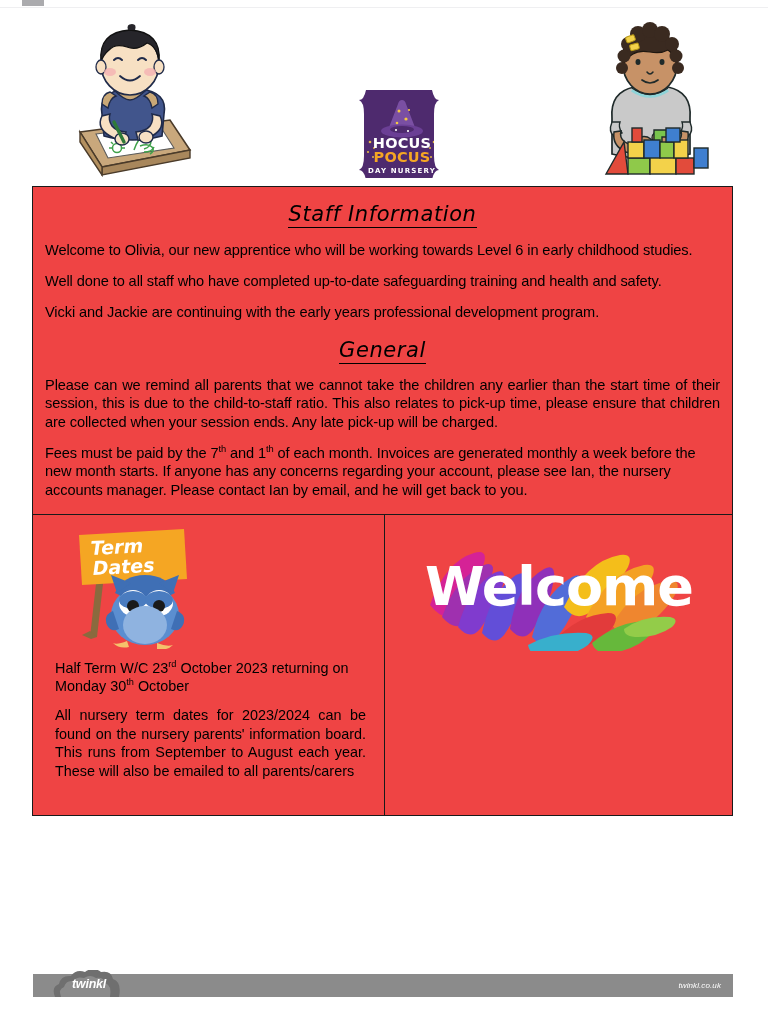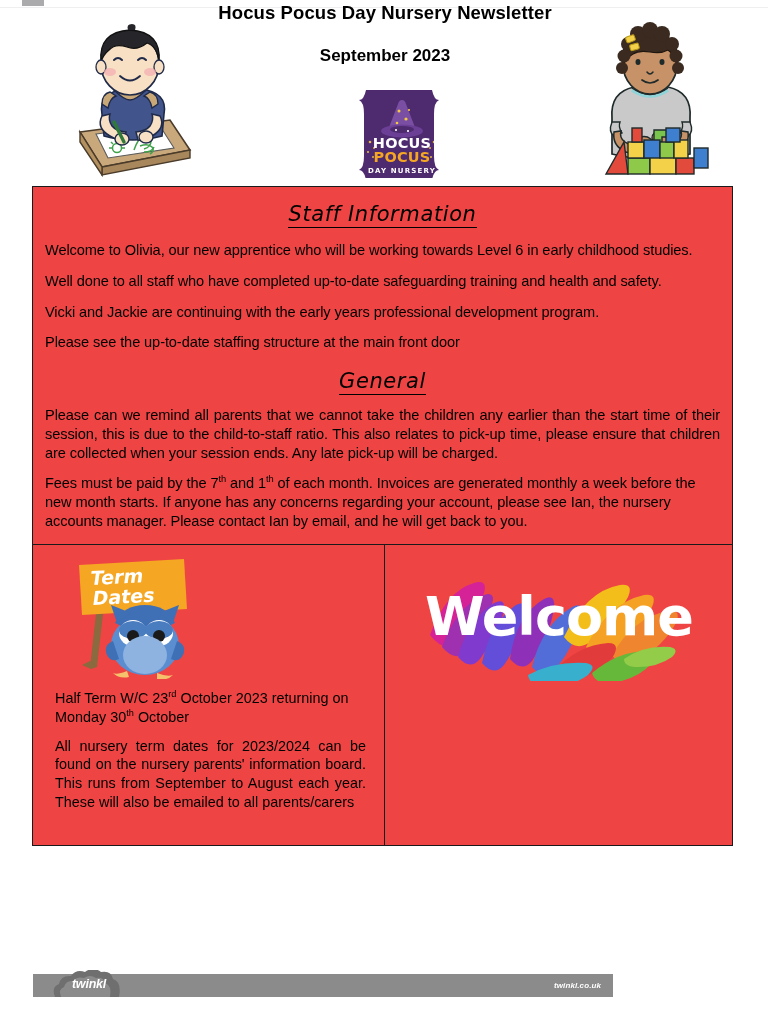--- a/index.html
+++ b/index.html
@@ -168,21 +168,21 @@
     text-align: center;
     font-size: 14.6px;
     margin-top: 32px;
     line-height: 1.3;
   }
 
   
   .footer-bar {
     position: absolute;
     left: 33px; top: 974px;
-    width: 580px; height: 23px;
+    width: 700px; height: 23px;
     background: #8b8b8b;
   }
   .footer-logo {
     position: absolute;
     left: 16px; top: -4px;
     width: 80px; height: 27px;
   }
   .footer-logo .cloud-bite {
     position: absolute;
     inset: 0;
@@ -202,21 +202,21 @@
     z-index: 2;
   }
   .footer-url {
     position: absolute;
     right: 12px; top: 0;
     height: 23px;
     display: flex;
     align-items: center;
     color: #ffffff;
     font-size: 8px;
-    font-weight: bold;
+    font-weight: normal;
     font-style: italic;
     letter-spacing: .1px;
   }
 </style>
 </head>
 <body>
 
 <div class="scan-artifact"></div>
 <div class="scan-line"></div>
 
@@ -267,24 +267,20 @@
       <ellipse cx="97" cy="45" rx="5" ry="7" fill="#f7e0c3" stroke="#1f2a49" stroke-width="1.3"></ellipse>
 
       <path d="M52 38 q4 -4 8 0" stroke="#1f2a49" stroke-width="2" fill="none" stroke-linecap="round"></path>
       <path d="M76 38 q4 -4 8 0" stroke="#1f2a49" stroke-width="2" fill="none" stroke-linecap="round"></path>
       <ellipse cx="48" cy="50" rx="6" ry="4" fill="#f5b4b4" opacity=".85"></ellipse>
       <ellipse cx="88" cy="50" rx="6" ry="4" fill="#f5b4b4" opacity=".85"></ellipse>
       <path d="M58 54 q10 9 20 0" stroke="#1f2a49" stroke-width="1.8" fill="none" stroke-linecap="round"></path>
     </svg>
   </div>
 
-  <div class="title-block">
-    <h1 class="doc-title">Hocus Pocus Day Nursery Newsletter</h1>
-    <h2 class="doc-subtitle">September 2023</h2>
-  </div>
 
   <div class="art-logo">
     <svg viewBox="0 0 100 92" width="100" height="92" aria-hidden="true">
       <defs>
         <clipPath id="logoclip">
           <path d="M14 4 q-2 10 -7 10 q5 2 5 14 v42 q0 12 -5 14 q5 0 7 10 h66 q2 -10 7 -10 q-5 -2 -5 -14 v-42 q0 -12 5 -14 q-5 0 -7 -10 z"></path>
         </clipPath>
       </defs>
       <path d="M14 4 q-2 10 -7 10 q5 2 5 14 v42 q0 12 -5 14 q5 0 7 10 h66 q2 -10 7 -10 q-5 -2 -5 -14 v-42 q0 -12 5 -14 q-5 0 -7 -10 z" fill="#4e2a6e"></path>
       <g clip-path="url(#logoclip)">
@@ -382,21 +378,20 @@
 
   <div class="cell-text">
 
     <div class="section-heading">
       <span>Staff Information</span>
     </div>
 
     <p class="para first">Welcome to Olivia, our new apprentice who will be working towards Level 6 in early childhood studies.</p>
     <p class="para nojustify">Well done to all staff who have completed up-to-date safeguarding training and health and safety.</p>
     <p class="para nojustify">Vicki and Jackie are continuing with the early years professional development program.</p>
-    <p class="para nojustify">Please see the up-to-date staffing structure at the main front door</p>
 
     <div class="section-heading heading-general">
       <span>General</span>
     </div>
 
 
     <p class="para">Please can we remind all parents that we cannot take the children any earlier than the start time of their session, this is due to the child-to-staff ratio. This also relates to pick-up time, please ensure that children are collected when your session ends. Any late pick-up will be charged.</p>
 
     <p class="para nojustify"><span>Fees must be paid by the </span><span>7</span><sup>th</sup><span> and </span><span>1</span><sup>th</sup><span> of each month. Invoices are generated monthly a week before the new month starts. If anyone has any concerns regarding your account, please see Ian, the nursery accounts manager.  Please contact Ian by email, and he will get back to you.</span></p>
   </div>

